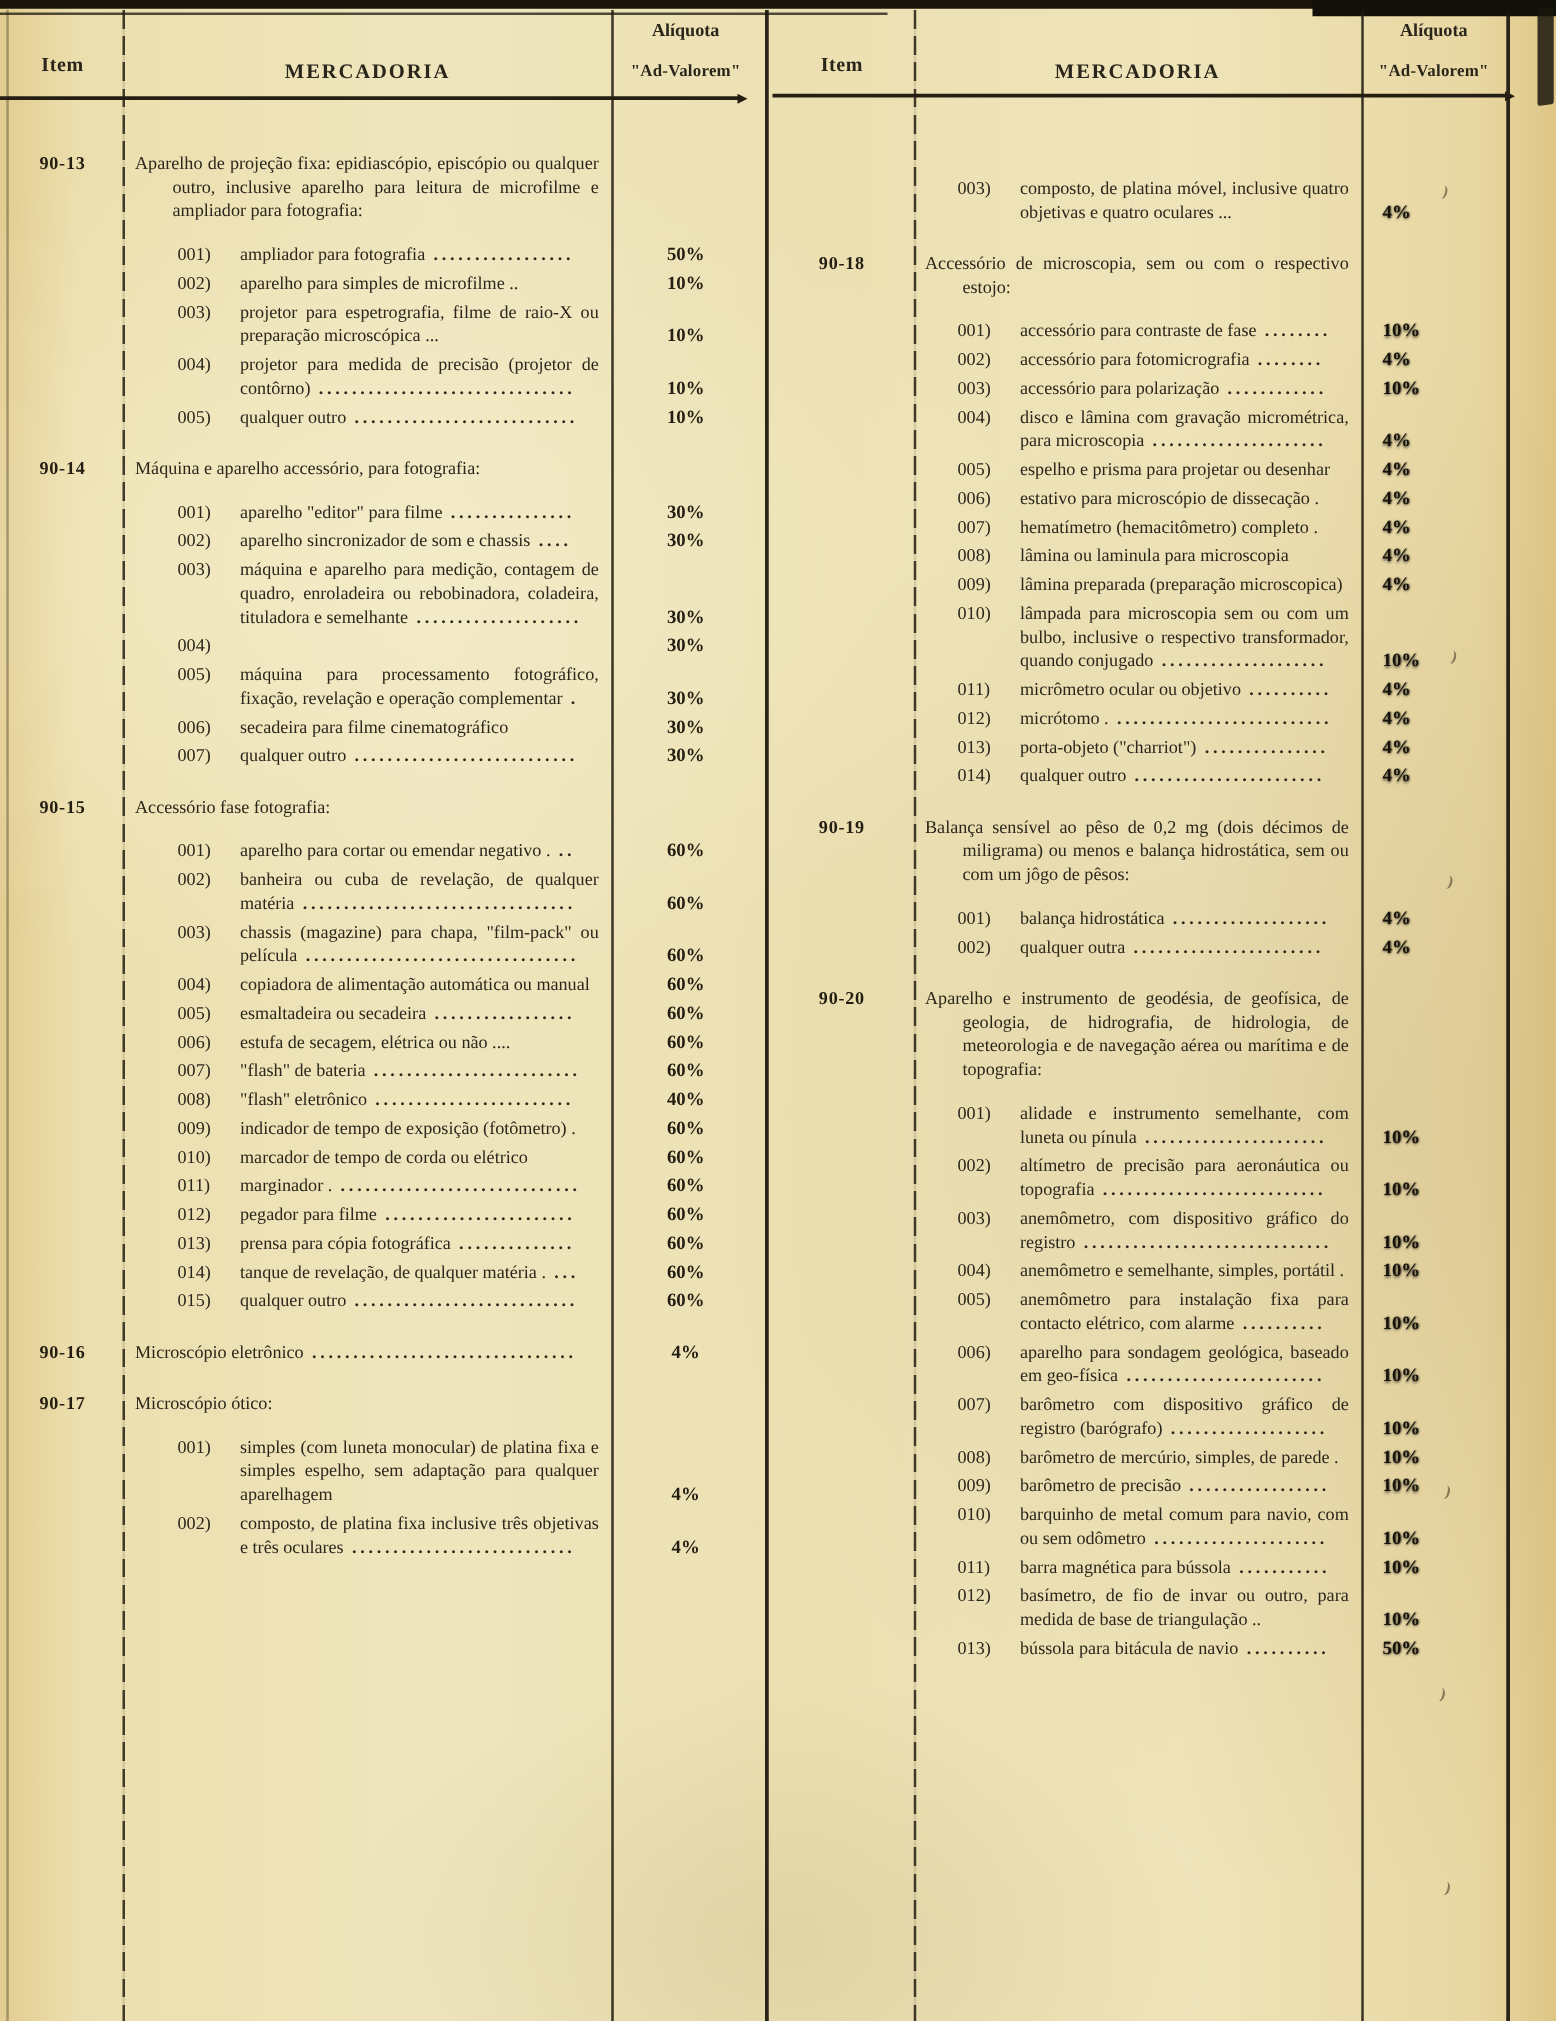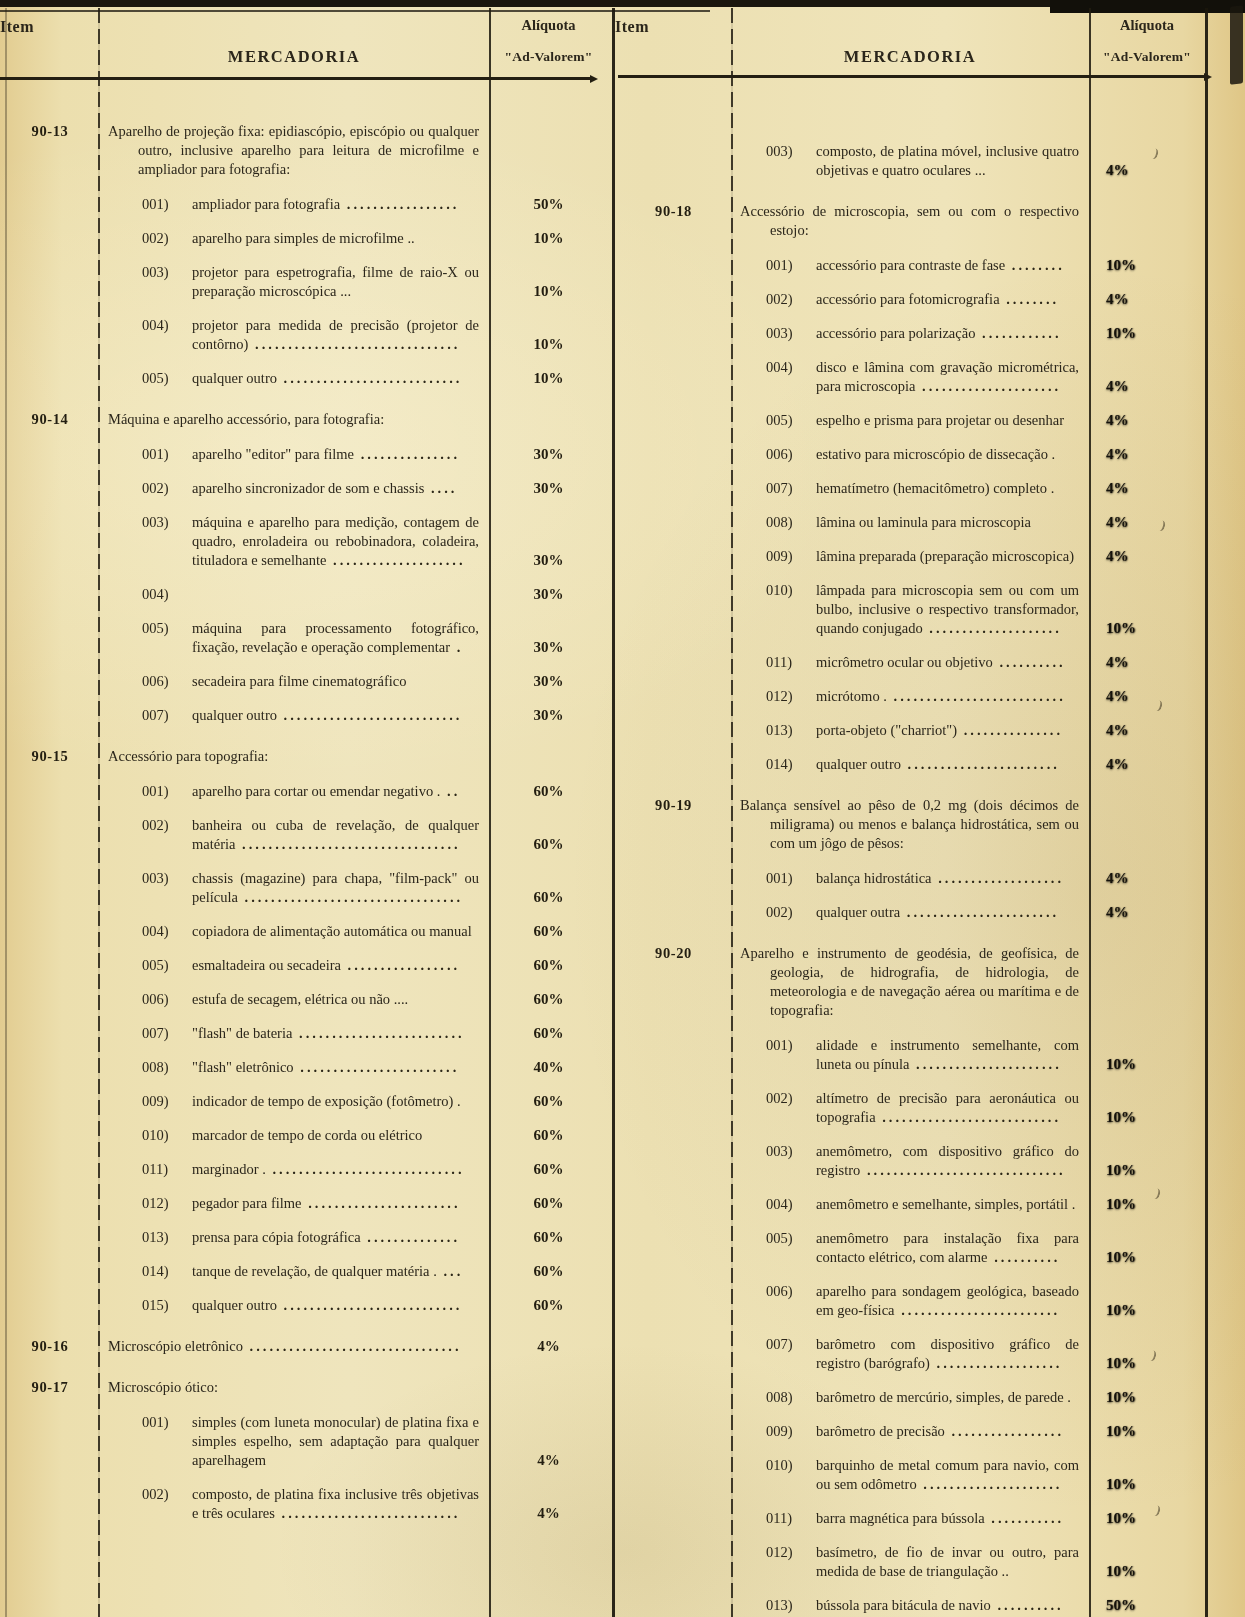--- a/index.html
+++ b/index.html
@@ -24,36 +24,36 @@
   .topbar2{position:absolute;left:0;top:10px;width:57%;height:2px;background:rgba(26,22,14,.75);}
   .topblot{position:absolute;left:1050px;right:0;top:0;height:13px;background:#12100a;}
   .cornerblot{position:absolute;right:2px;top:6px;width:13px;height:78px;background:#1a160e;transform:skewY(-7deg);opacity:.85;border-radius:2px;}
   .scratch{position:absolute;width:6px;height:11px;border-right:2px solid rgba(44,36,20,.5);border-radius:0 100% 100% 0 / 0 100% 100% 0;transform:rotate(14deg);}
   
   .half{position:absolute;top:0;bottom:0;}
   .half-left{left:0;width:613px;--ci:100px;--cb:388px;--cr:121px;}
   .half-right{left:615px;width:630px;--ci:117px;--cb:356px;--cr:118px;}
   .thead{display:flex;height:80px;box-sizing:border-box;padding-top:12px;}
   .th{box-sizing:border-box;}
-  .th-item{width:var(--ci);font-weight:700;font-size:16px;padding-top:6px;letter-spacing:.5px;}
+  .th-item{width:var(--ci);text-align:center;font-weight:700;font-size:16px;padding-top:32px;letter-spacing:.5px;}
   .th-merc{width:var(--cb);text-align:center;font-weight:700;font-size:16.5px;letter-spacing:1.5px;padding-top:35px;}
   .th-rate{width:var(--cr);text-align:center;font-weight:700;font-size:14.5px;padding-top:6px;line-height:1;}
   .th-rate .l2{display:block;margin-top:17px;font-size:13.5px;letter-spacing:.2px;}
   .tbody{box-sizing:border-box;padding-top:42px;font-size:14.5px;line-height:19px;}
   .half-right .tbody{padding-top:46px;}
   .section{margin-top:22px;}
   .tbody > .section:first-child{margin-top:0;}
   .row{display:flex;align-items:stretch;}
   .cell{box-sizing:border-box;}
   .cell-item{width:var(--ci);flex:none;text-align:center;font-weight:700;font-size:14.5px;letter-spacing:.6px;color:#231e11;}
   .cell-body{width:var(--cb);flex:none;padding:0 9px 0 8px;}
   .cell-rate{width:var(--cr);flex:none;display:flex;align-items:flex-end;justify-content:center;}
   .half-right .cell-rate{justify-content:flex-start;padding-left:18px;}
   .heading{margin:0;text-align:justify;padding-left:30px;text-indent:-30px;}
-  .entry{margin-top:15px;}
+  .entry{margin-top:4px;}
   .entries > .row:first-child{margin-top:16px;}
   .entry .cell-body{display:flex;padding-left:42px;}
   .half-right .entry .cell-body{padding-left:34px;}
   .num{width:50px;flex:none;}
   .etext{flex:1;text-align:justify;}
   .dots{letter-spacing:3px;font-weight:600;color:#2c2718;}
   .rate{font-weight:700;font-size:15px;color:#221d10;white-space:nowrap;}
   .half-right .rate.smudge{color:#15120b;text-shadow:0 1px 2px rgba(21,18,11,.55),1px 0 1px rgba(21,18,11,.40);}
 </style>
 </head>
@@ -232,21 +232,21 @@
               <div class="cell cell-rate">
                 <span class="rate">30%</span>
               </div>
             </div>
           </div>
         </div>
         <div class="section">
           <div class="row heading-row">
             <div class="cell cell-item">90-15</div>
             <div class="cell cell-body">
-              <p class="heading"><span>Accessório para topografia:</span></p>
+              <p class="heading"><span>Accessório fase fotografia:</span></p>
             </div>
             <div class="cell cell-rate"></div>
           </div>
           <div class="entries">
             <div class="row entry">
               <div class="cell cell-item"></div>
               <div class="cell cell-body">
                 <span class="num">001)</span>
                 <span class="etext"><span>aparelho para cortar ou emendar negativo .</span><span class="dots"> ..</span></span>
               </div>

